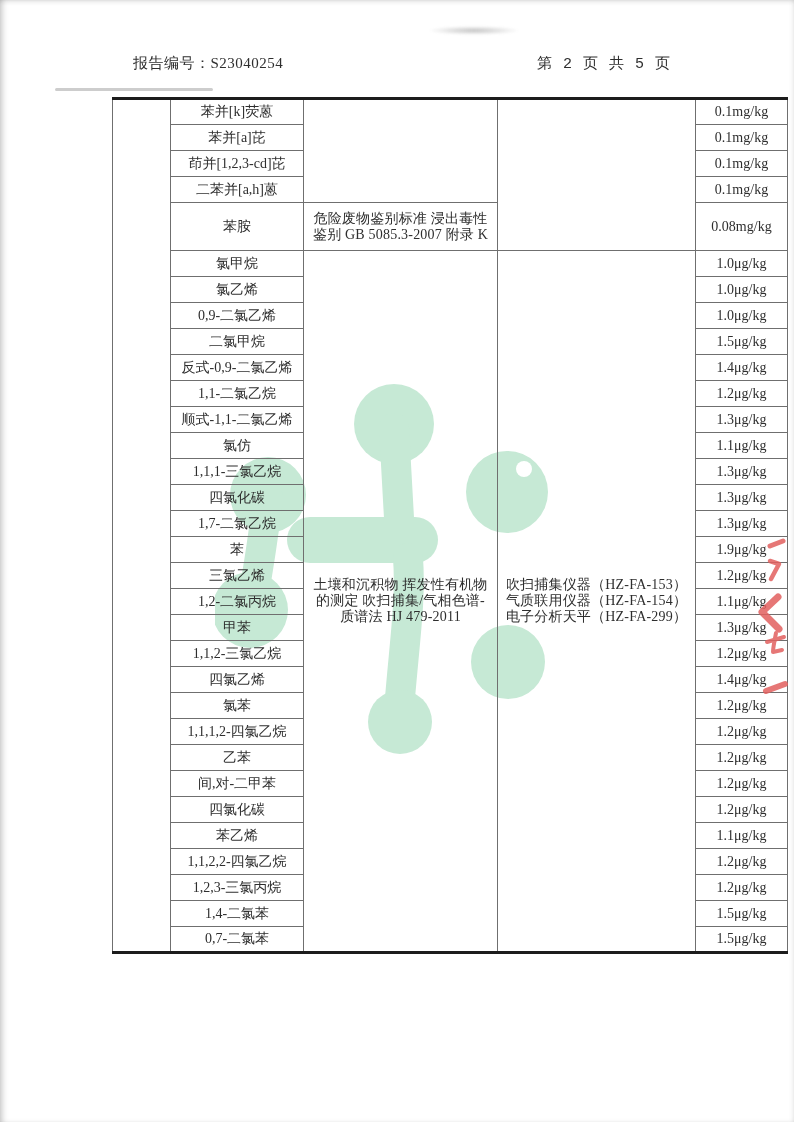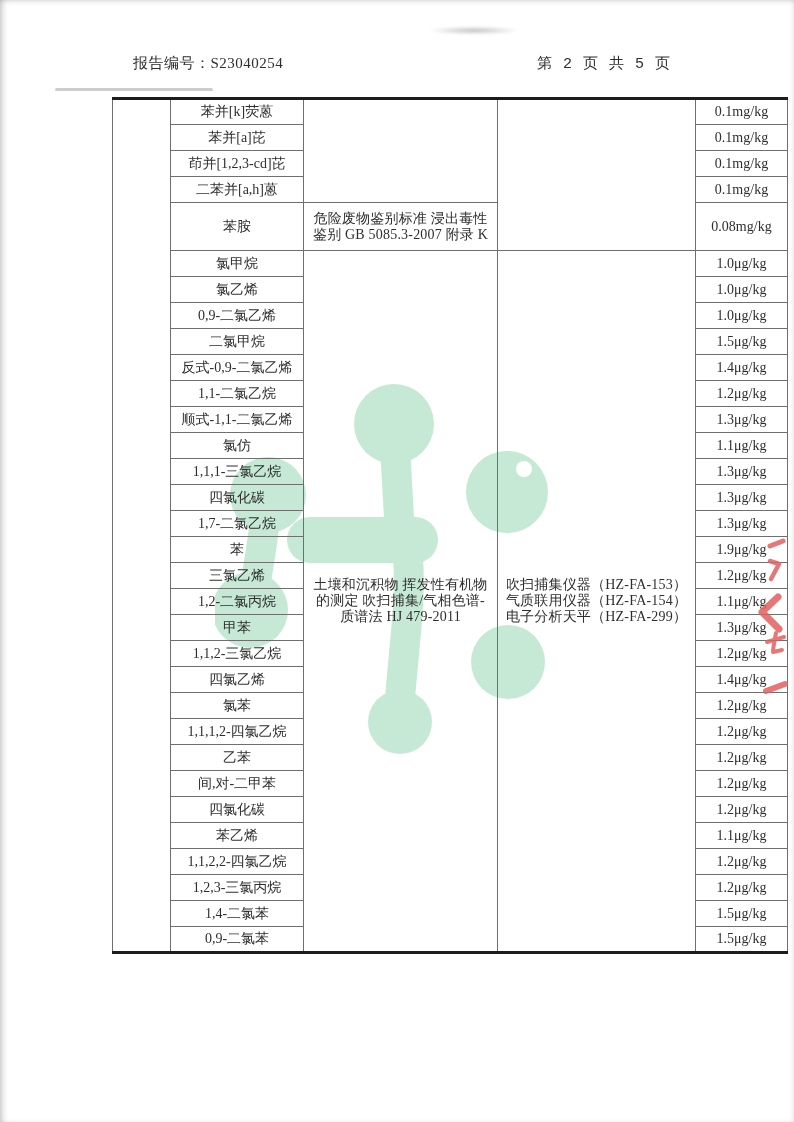--- a/index.html
+++ b/index.html
@@ -204,21 +204,21 @@
           </tr>
           <tr>
             <td class="c-name">1,2,3-三氯丙烷</td>
             <td class="c-lim">1.2μg/kg</td>
           </tr>
           <tr>
             <td class="c-name">1,4-二氯苯</td>
             <td class="c-lim">1.5μg/kg</td>
           </tr>
           <tr>
-            <td class="c-name">0,9-二氯苯</td>
+            <td class="c-name">0,7-二氯苯</td>
             <td class="c-lim">1.5μg/kg</td>
           </tr>
         </tbody>
     </table>
   </div>
 
   <svg class="stamp" width="59" height="195" viewBox="0 0 59 195" aria-hidden="true">
     <g class="st-stroke" fill="none" stroke-linecap="round" stroke-linejoin="round" opacity="0.85" stroke="#e2605f">
       <path d="M35,31 L48,26" stroke-width="5"></path>
       <path d="M35,46 L44,49 L36,64" stroke-width="4.5"></path>

